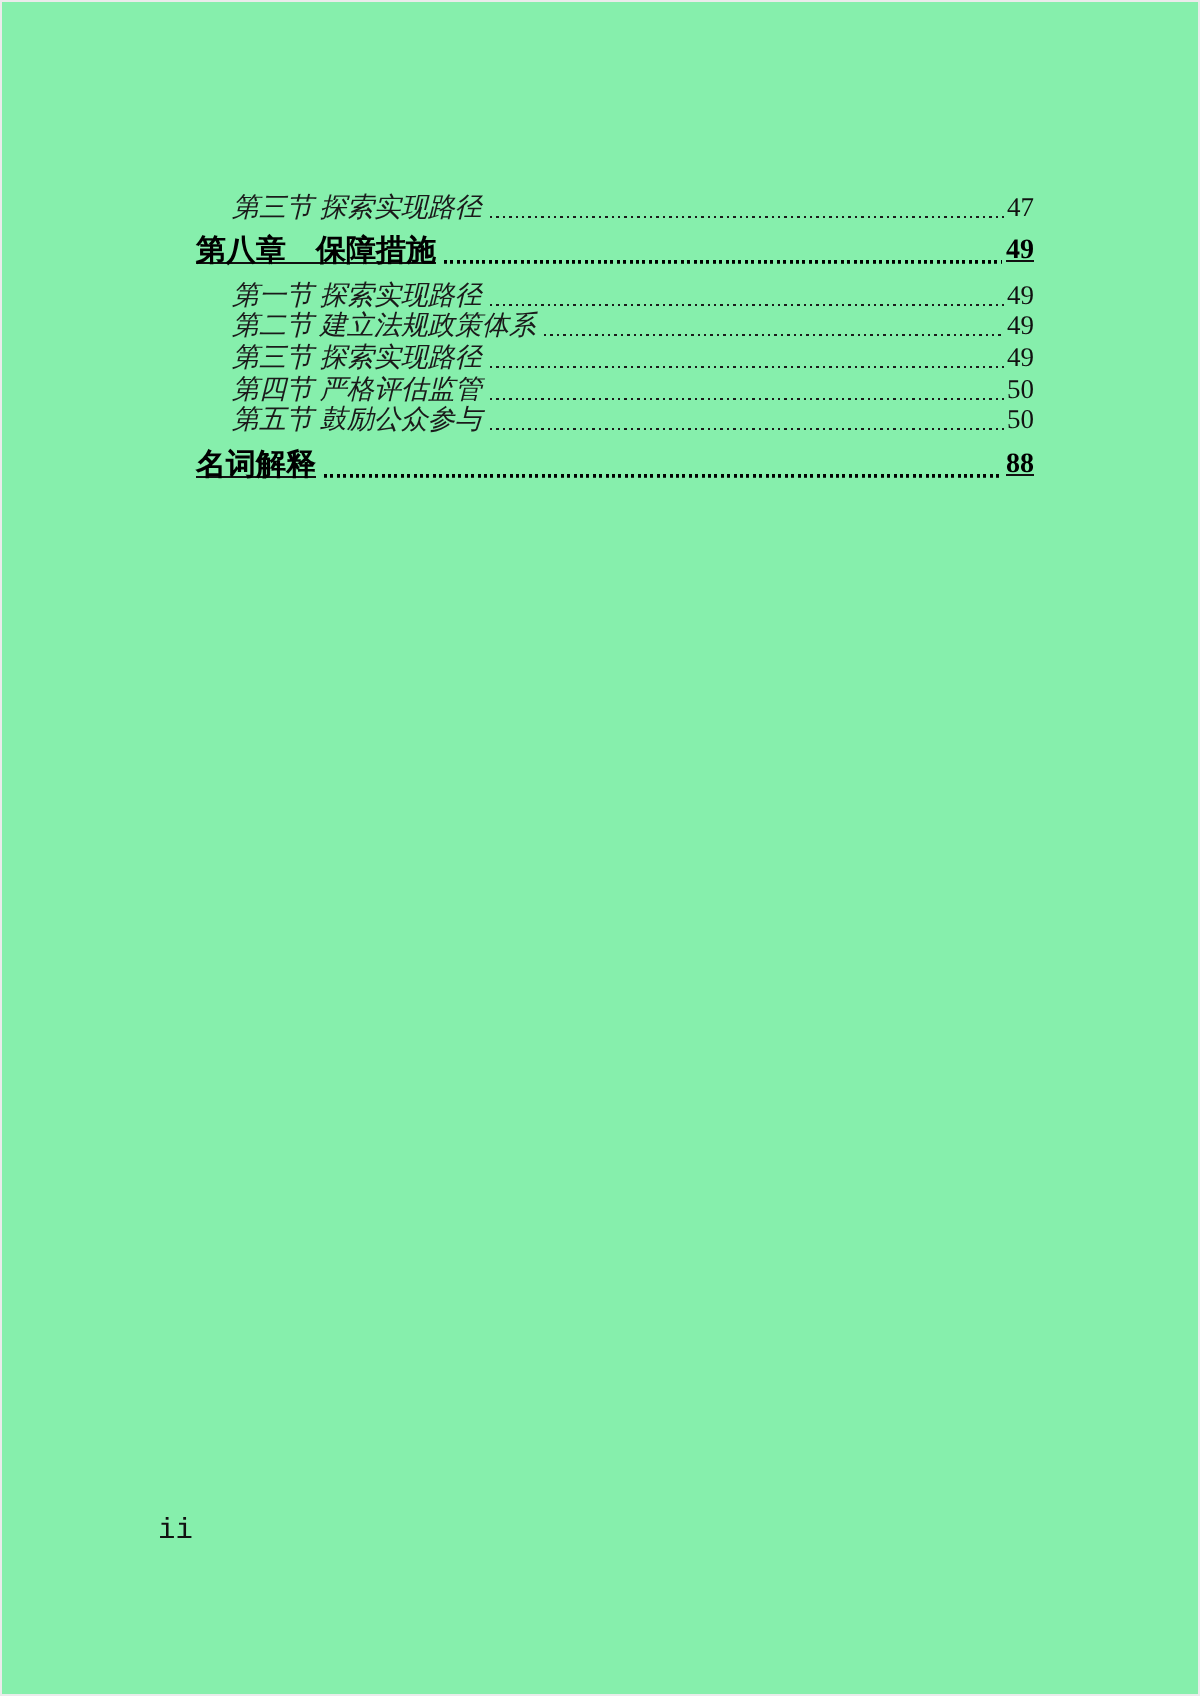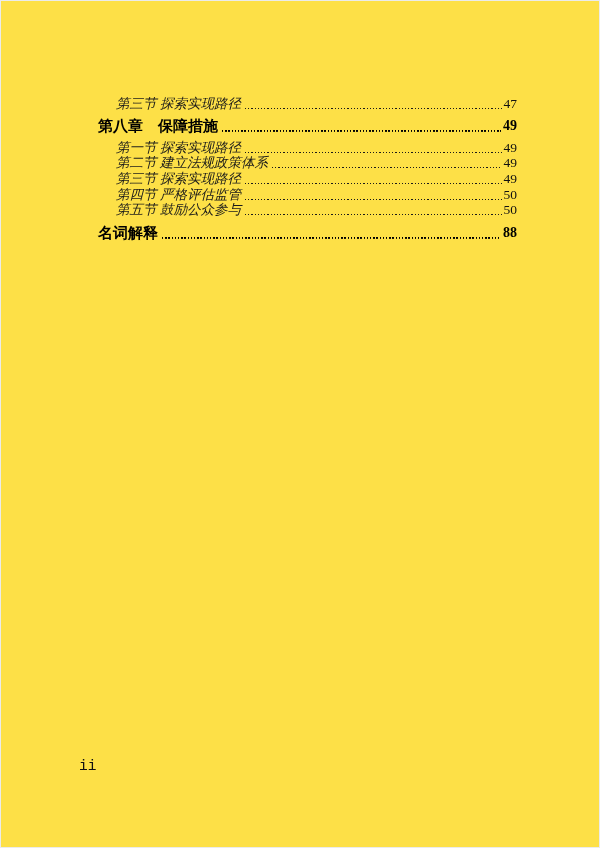--- a/index.html
+++ b/index.html
@@ -3,34 +3,34 @@
 <meta charset="utf-8">
 <style>
   * { margin: 0; padding: 0; box-sizing: border-box; }
   html, body { width: 600px; height: 848px; background: #ffffff; }
   body { font-family: "Liberation Serif", serif; overflow: hidden; }
 
   .page {
     position: relative;
     width: 600px;
     height: 848px;
-    background: #fde047;
+    background: #86efac;
     border: 1px solid #ebebeb;
   }
 
   .toc-row {
     position: absolute;
     right: 82px;
     display: flex;
     align-items: flex-end;
     color: #111111;
   }
 
   .toc-row.section { left: 115px; }
-  .toc-row.chapter { left: 97px; }
+  .toc-row.chapter { left: 97px; text-decoration: underline; }
 
   .toc-label {
     white-space: nowrap;
     line-height: 1.05;
   }
 
   .section .toc-label {
     font-family: "Liberation Serif", "DejaVu Serif", serif;
     font-size: 13.5px;
     color: #1a1a1a;

